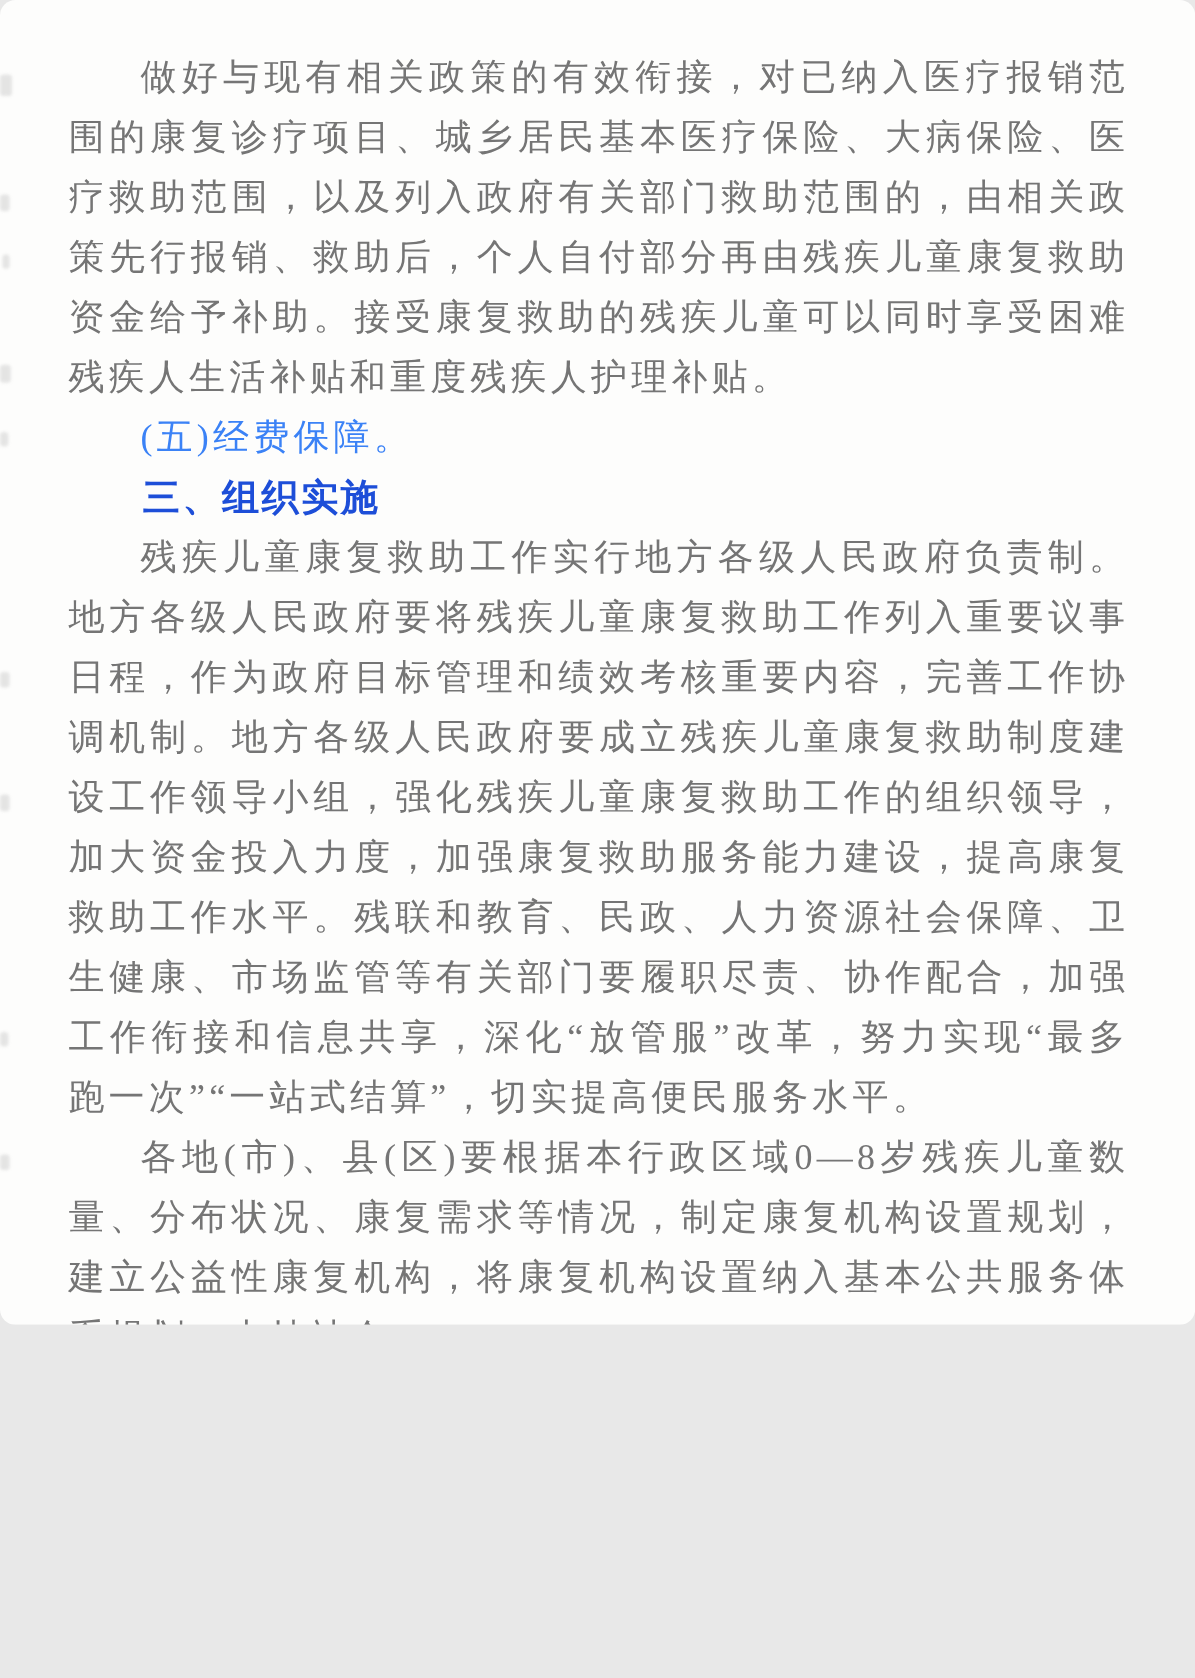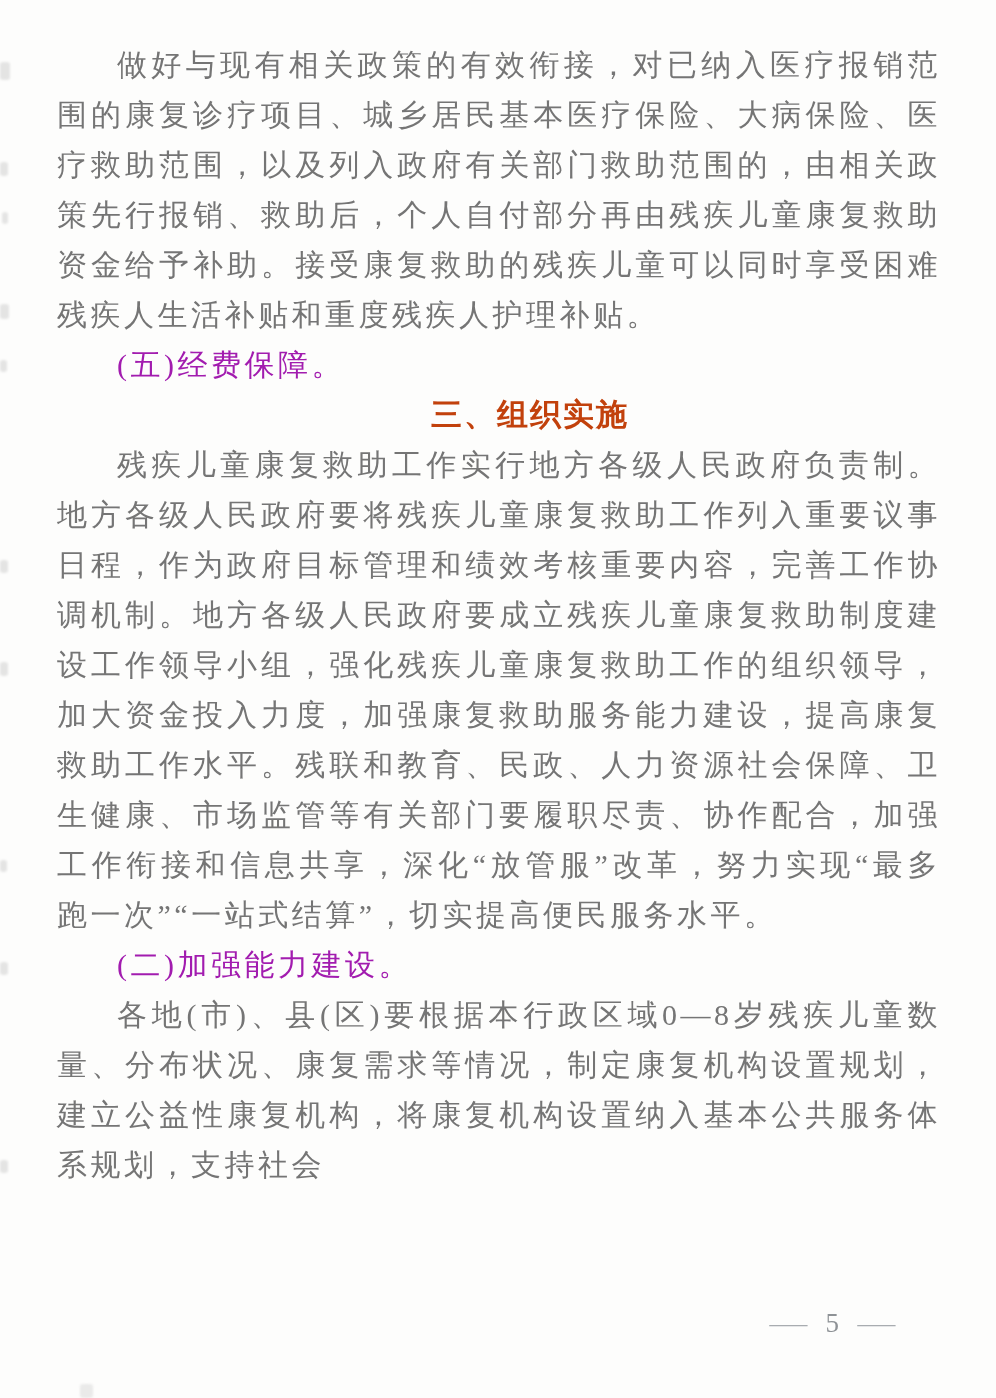--- a/index.html
+++ b/index.html
@@ -3,51 +3,52 @@
 <meta charset="utf-8">
 <style>
   html, body {
     margin: 0;
     padding: 0;
     background: #e8e8e8;
   }
   .page {
     position: relative;
     width: 996px;
-    height: 1398px;
+    height: 1104px;
     background: #fdfdfc;
     overflow: hidden;
     font-family: "Liberation Serif", "DejaVu Serif", serif;
+    border-radius: 13px;
   }
   .content {
     position: absolute;
     left: 57px;
     top: 40px;
     width: 884px;
   }
   p.block {
     margin: 0;
     font-size: 30px;
     line-height: 50px;
     letter-spacing: 3.5px;
     color: #757575;
     text-align: justify;
     text-indent: 2em;
     word-break: break-all;
   }
   p.block.heading {
     font-family: "Liberation Sans", "DejaVu Sans", sans-serif;
     font-weight: bold;
-    color: #c2410c;
+    color: #1d4ed8;
     font-size: 31px;
-    text-align: center;
+    text-align: left;
     letter-spacing: 2px;
   }
   p.block.subheading {
-    color: #a21caf;
+    color: #3b82f6;
   }
   .footer {
     position: absolute;
     top: 1308px;
     right: 106px;
     display: flex;
     align-items: center;
     gap: 24px;
     color: #8e9296;
     font-size: 27px;
@@ -80,21 +81,20 @@
 </head>
 <body>
 
 <div class="page">
 
   <div class="content">
       <p class="block paragraph">做好与现有相关政策的有效衔接，对已纳入医疗报销范围的康复诊疗项目、城乡居民基本医疗保险、大病保险、医疗救助范围，以及列入政府有关部门救助范围的，由相关政策先行报销、救助后，个人自付部分再由残疾儿童康复救助资金给予补助。接受康复救助的残疾儿童可以同时享受困难残疾人生活补贴和重度残疾人护理补贴。</p>
       <p class="block subheading">(五)经费保障。</p>
       <p class="block heading">三、组织实施</p>
       <p class="block paragraph">残疾儿童康复救助工作实行地方各级人民政府负责制。地方各级人民政府要将残疾儿童康复救助工作列入重要议事日程，作为政府目标管理和绩效考核重要内容，完善工作协调机制。地方各级人民政府要成立残疾儿童康复救助制度建设工作领导小组，强化残疾儿童康复救助工作的组织领导，加大资金投入力度，加强康复救助服务能力建设，提高康复救助工作水平。残联和教育、民政、人力资源社会保障、卫生健康、市场监管等有关部门要履职尽责、协作配合，加强工作衔接和信息共享，深化“放管服”改革，努力实现“最多跑一次”“一站式结算”，切实提高便民服务水平。</p>
-      <p class="block subheading">(二)加强能力建设。</p>
       <p class="block paragraph">各地(市)、县(区)要根据本行政区域0—8岁残疾儿童数量、分布状况、康复需求等情况，制定康复机构设置规划，建立公益性康复机构，将康复机构设置纳入基本公共服务体系规划，支持社会</p>
     </div>
 
   <div class="footer">
     <span class="dash">—</span>
     <span class="num">5</span>
     <span class="dash">—</span>
   </div>
 
   <div class="smudge s1"></div>

